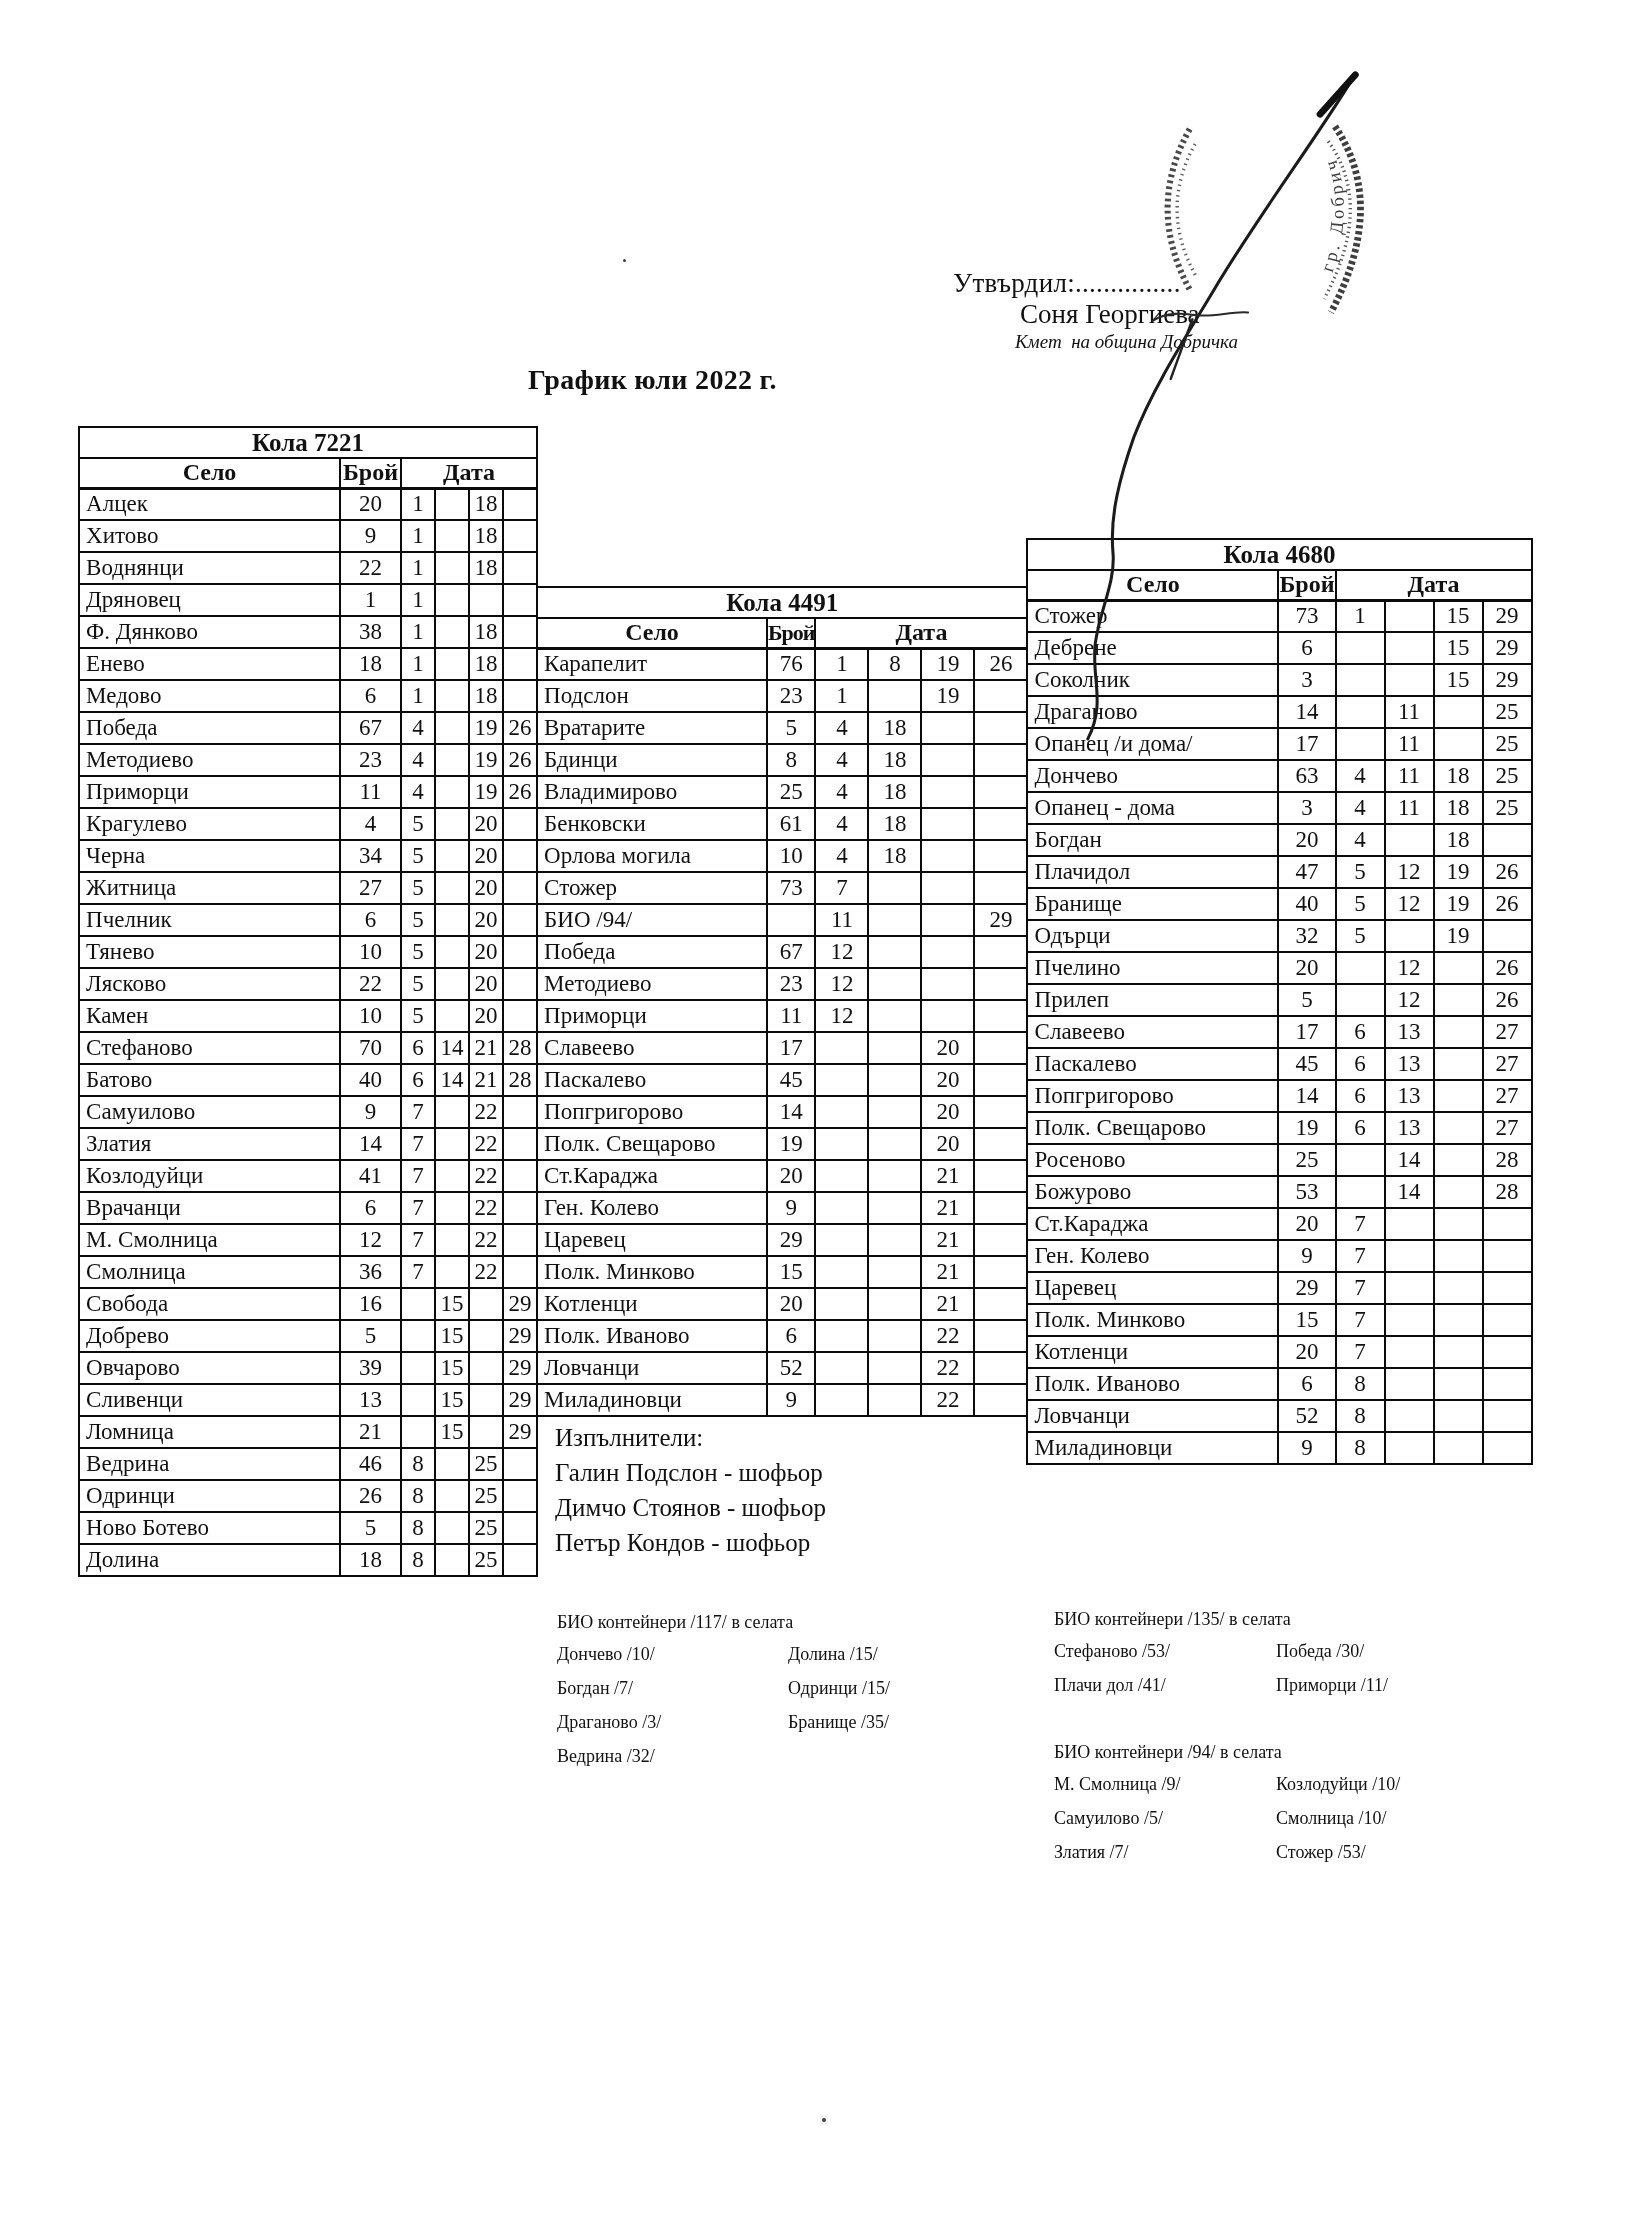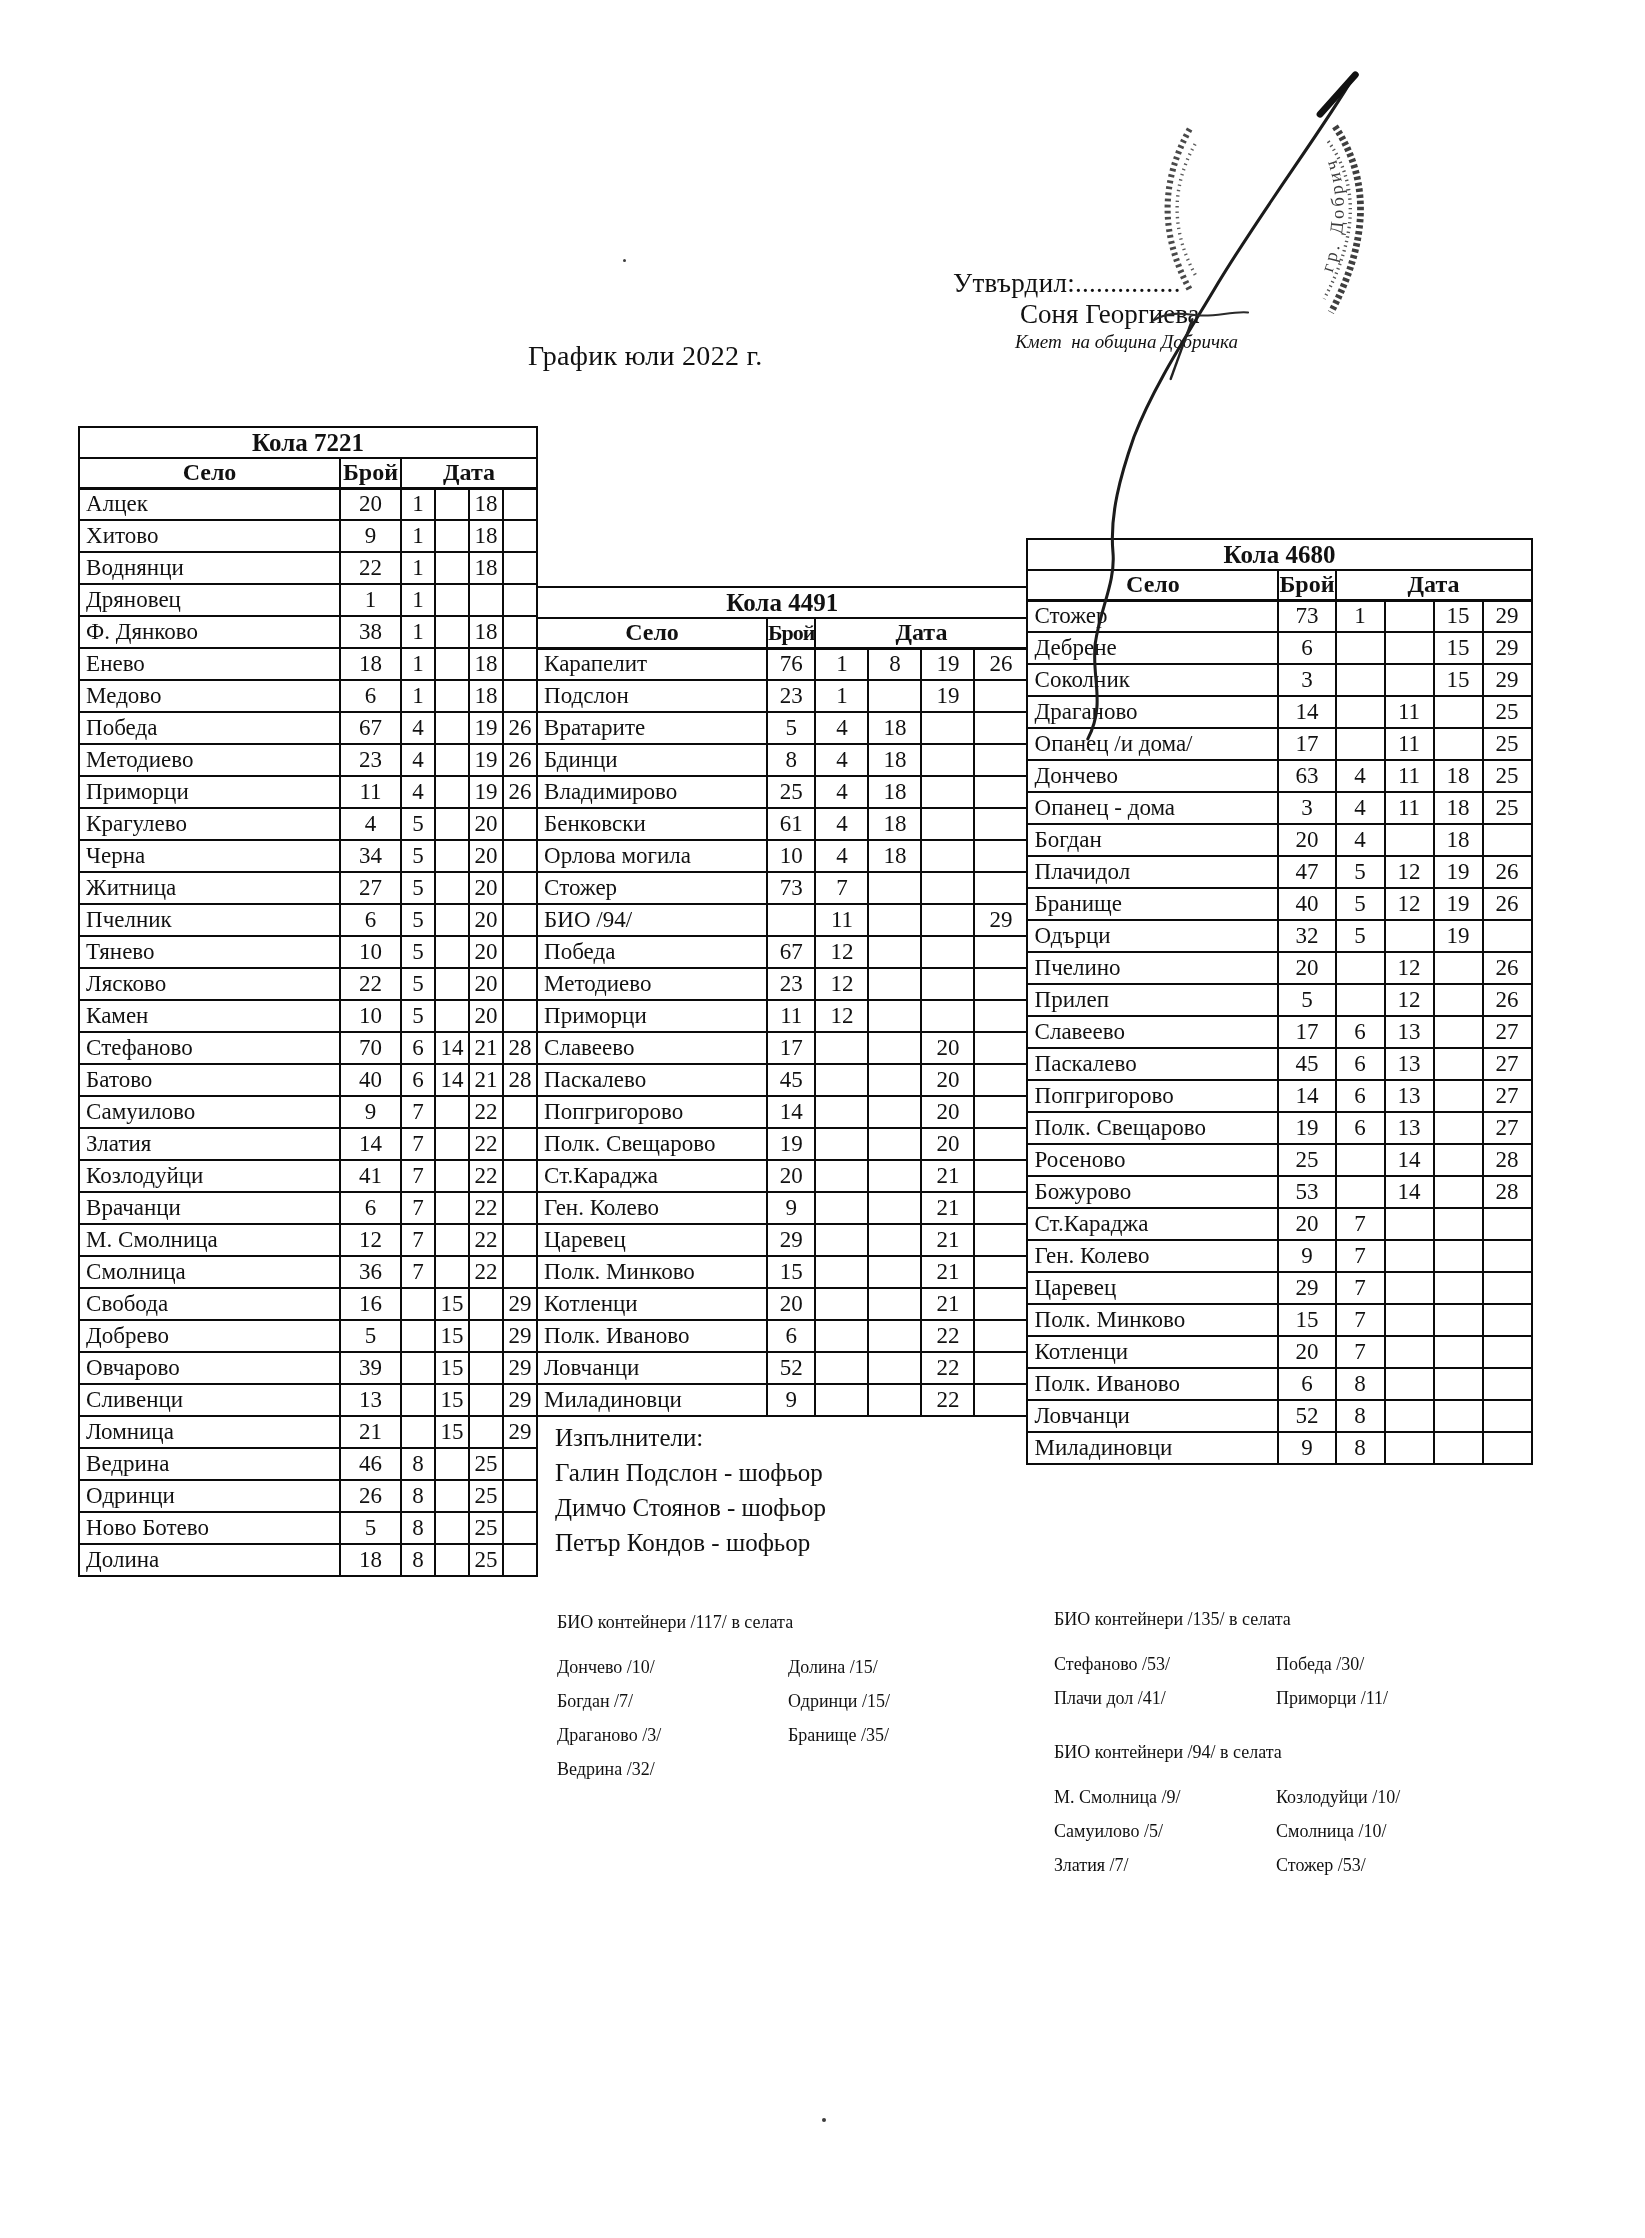--- a/index.html
+++ b/index.html
@@ -5,21 +5,21 @@
   *{box-sizing:border-box;margin:0;padding:0}
   html,body{background:#d9d9d9}
   .page{position:relative;width:1646px;height:2239px;background:#fff;
         font-family:"Liberation Serif","DejaVu Serif",serif;color:#111;overflow:hidden}
 
   
   .approve-label{position:absolute;left:953px;top:268px;font-size:27px;letter-spacing:0.3px;white-space:pre}
   .approve-name{position:absolute;left:1020px;top:299px;font-size:27px;white-space:pre}
   .approve-role{position:absolute;left:1015px;top:331px;font-size:19px;font-style:italic;white-space:pre}
 
-  .doc-title{position:absolute;left:528px;top:340px;font-size:28px;font-weight:normal;letter-spacing:0.3px}
+  .doc-title{position:absolute;left:528px;top:364px;font-size:28px;font-weight:bold;letter-spacing:0.3px}
 
   
   #tables-band{position:absolute;left:78px;top:426px;display:flex;align-items:center}
   table.tbl{border-collapse:collapse;table-layout:fixed;background:#fff}
   .tbl-1,.tbl-2{margin-left:-2px}
   .tbl th,.tbl td{border:2px solid #0b0b0b;overflow:hidden;white-space:nowrap;vertical-align:middle}
   .tbl thead tr.car-row{height:31px}
   .tbl thead tr.col-row{height:30px}
   .tbl thead tr.col-row th{border-bottom-width:3.4px}
   .tbl th.car{font-size:25px;font-weight:bold;text-align:center;border-bottom-width:2.7px}
@@ -33,21 +33,21 @@
   .tbl-0 col.cv{width:261px}.tbl-0 col.cb{width:61px}.tbl-0 col.cd{width:34px}
   .tbl-1 col.cv{width:230px}.tbl-1 col.cb{width:48px}.tbl-1 col.cd{width:53px}
   .tbl-2 col.cv{width:251px}.tbl-2 col.cb{width:54px}.tbl-2 col.cd{width:49px}
 
   
   #executors{position:absolute;left:555px;top:1420px;font-size:25px;line-height:35px}
 
   
   .bio{position:absolute;font-size:18px}
   .bio .bio-title{margin-bottom:11px;white-space:nowrap}
-  .bio .bio-row{display:flex;height:34px;align-items:flex-end;white-space:nowrap}
+  .bio .bio-row{display:flex;height:34px;align-items:flex-start;white-space:nowrap}
   #bio-117{left:557px;top:1612px}
   #bio-117 .bio-row .l{width:231px}
   #bio-135{left:1054px;top:1609px}
   #bio-135 .bio-row .l{width:222px}
   #bio-94{left:1054px;top:1742px}
   #bio-94 .bio-row .l{width:222px}
 
   
   #ink{position:absolute;left:0;top:0;pointer-events:none}
   .speck{position:absolute;background:#3d3d3d;border-radius:50%}

